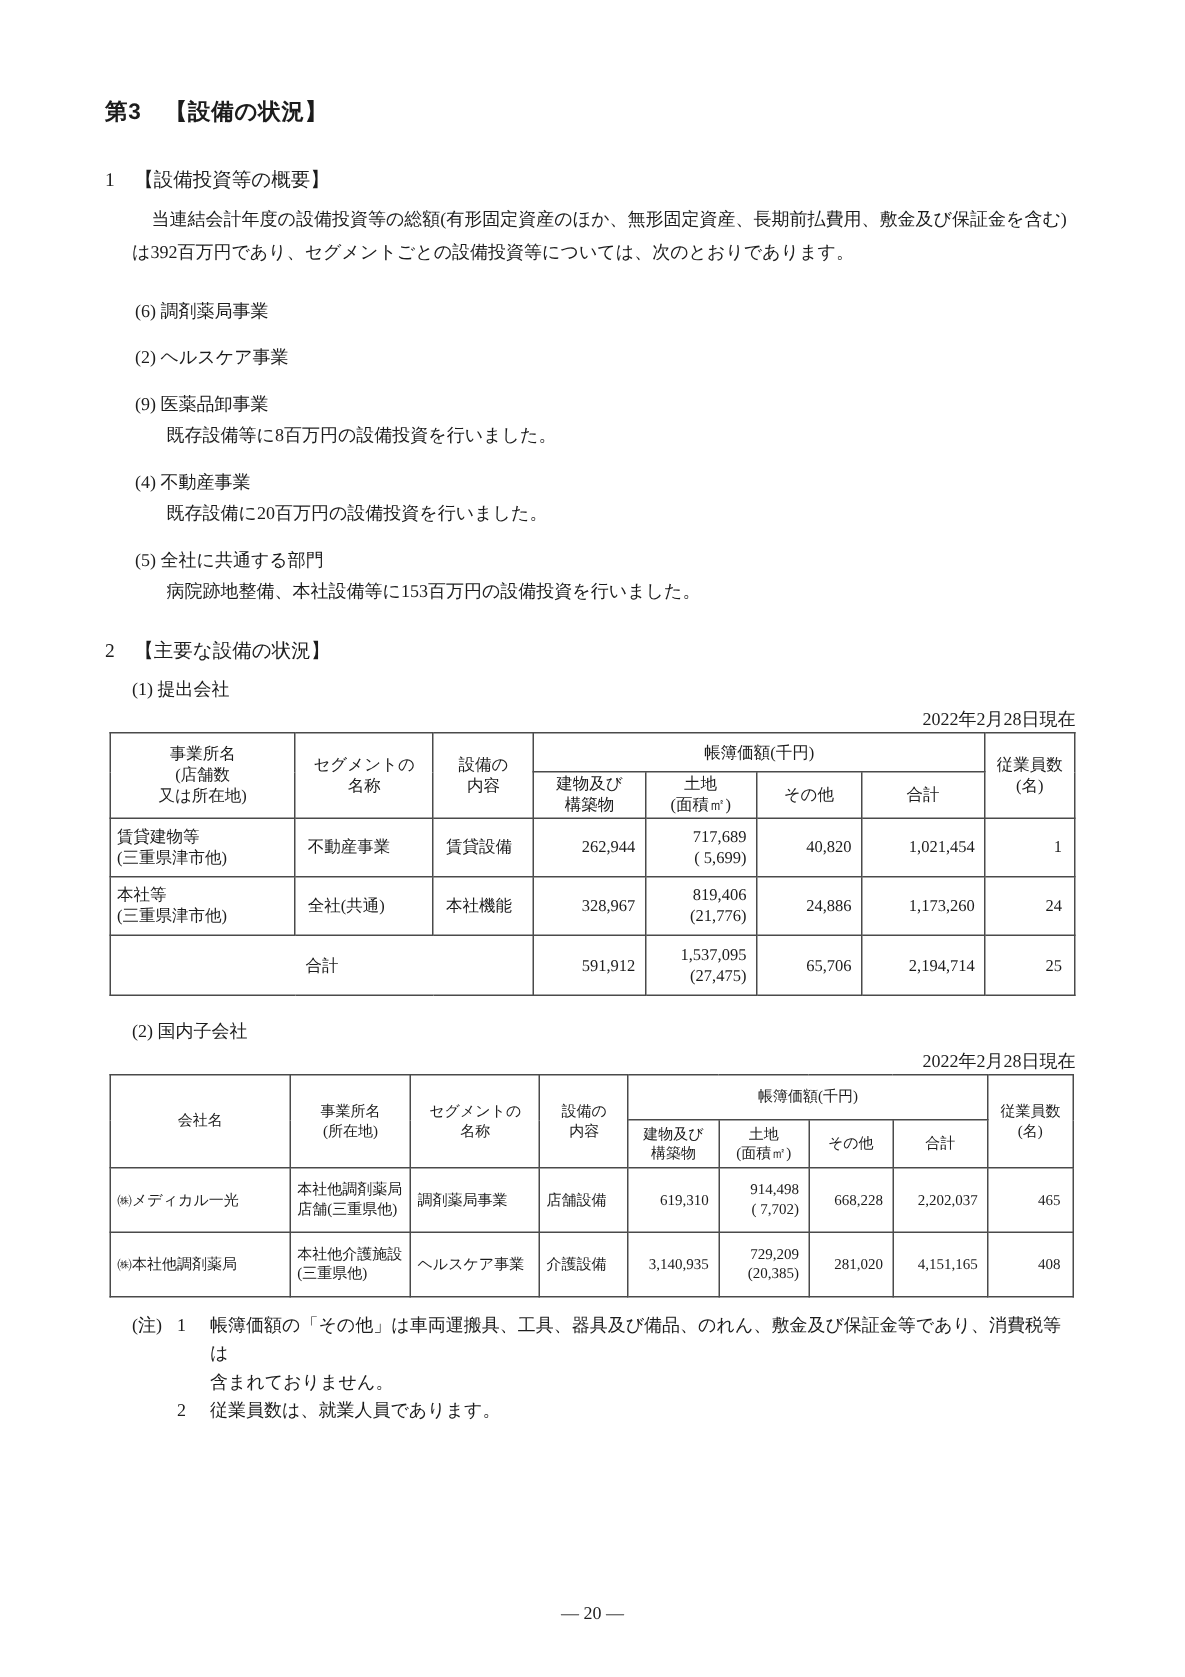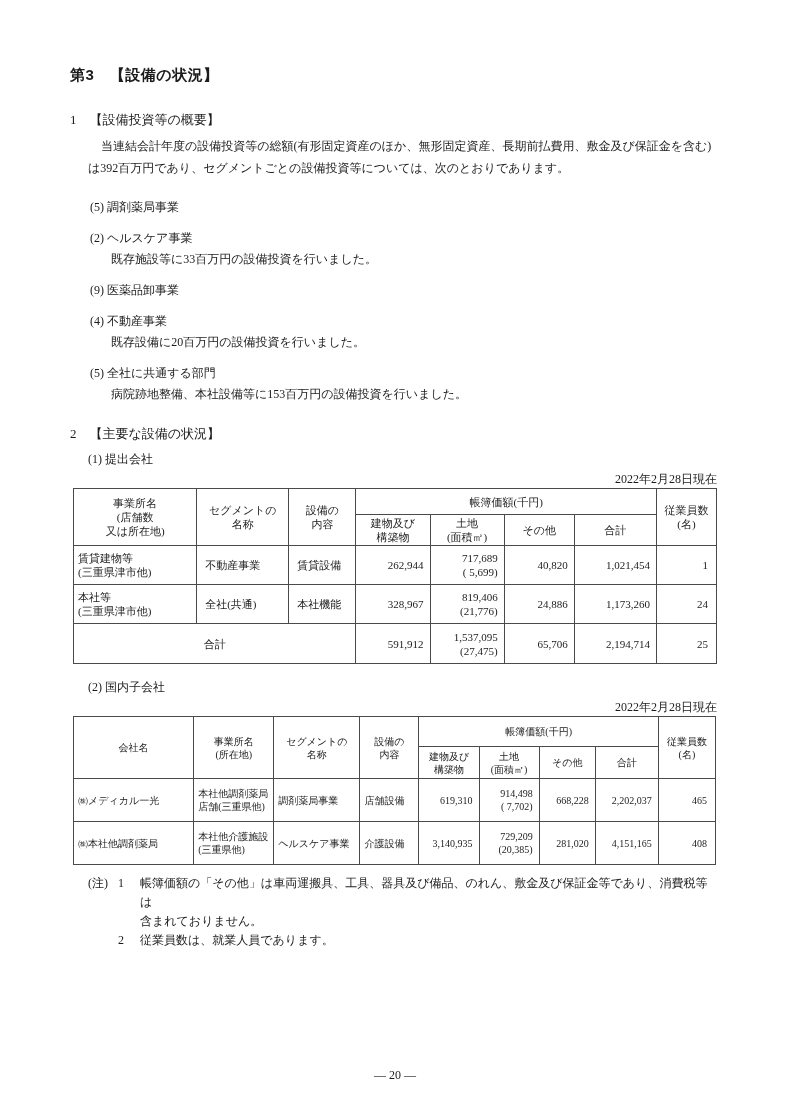--- a/index.html
+++ b/index.html
@@ -55,28 +55,28 @@
 
   <div class="sec-heading">1　【設備投資等の概要】</div>
 
   <div class="intro">
     <div class="intro-line1">当連結会計年度の設備投資等の総額(有形固定資産のほか、無形固定資産、長期前払費用、敷金及び保証金を含む)</div>
     <div class="intro-line2">は392百万円であり、セグメントごとの設備投資等については、次のとおりであります。</div>
   </div>
 
   <div class="items">
     <div class="item">
-      <div class="item-label">(5) 調剤薬局事業</div>
+      <div class="item-label">(6) 調剤薬局事業</div>
     </div>
     <div class="item">
       <div class="item-label">(2) ヘルスケア事業</div>
-      <div class="item-desc">既存施設等に33百万円の設備投資を行いました。</div>
     </div>
     <div class="item">
       <div class="item-label">(9) 医薬品卸事業</div>
+      <div class="item-desc">既存設備等に8百万円の設備投資を行いました。</div>
     </div>
     <div class="item">
       <div class="item-label">(4) 不動産事業</div>
       <div class="item-desc">既存設備に20百万円の設備投資を行いました。</div>
     </div>
     <div class="item">
       <div class="item-label">(5) 全社に共通する部門</div>
       <div class="item-desc">病院跡地整備、本社設備等に153百万円の設備投資を行いました。</div>
     </div>
   </div>

